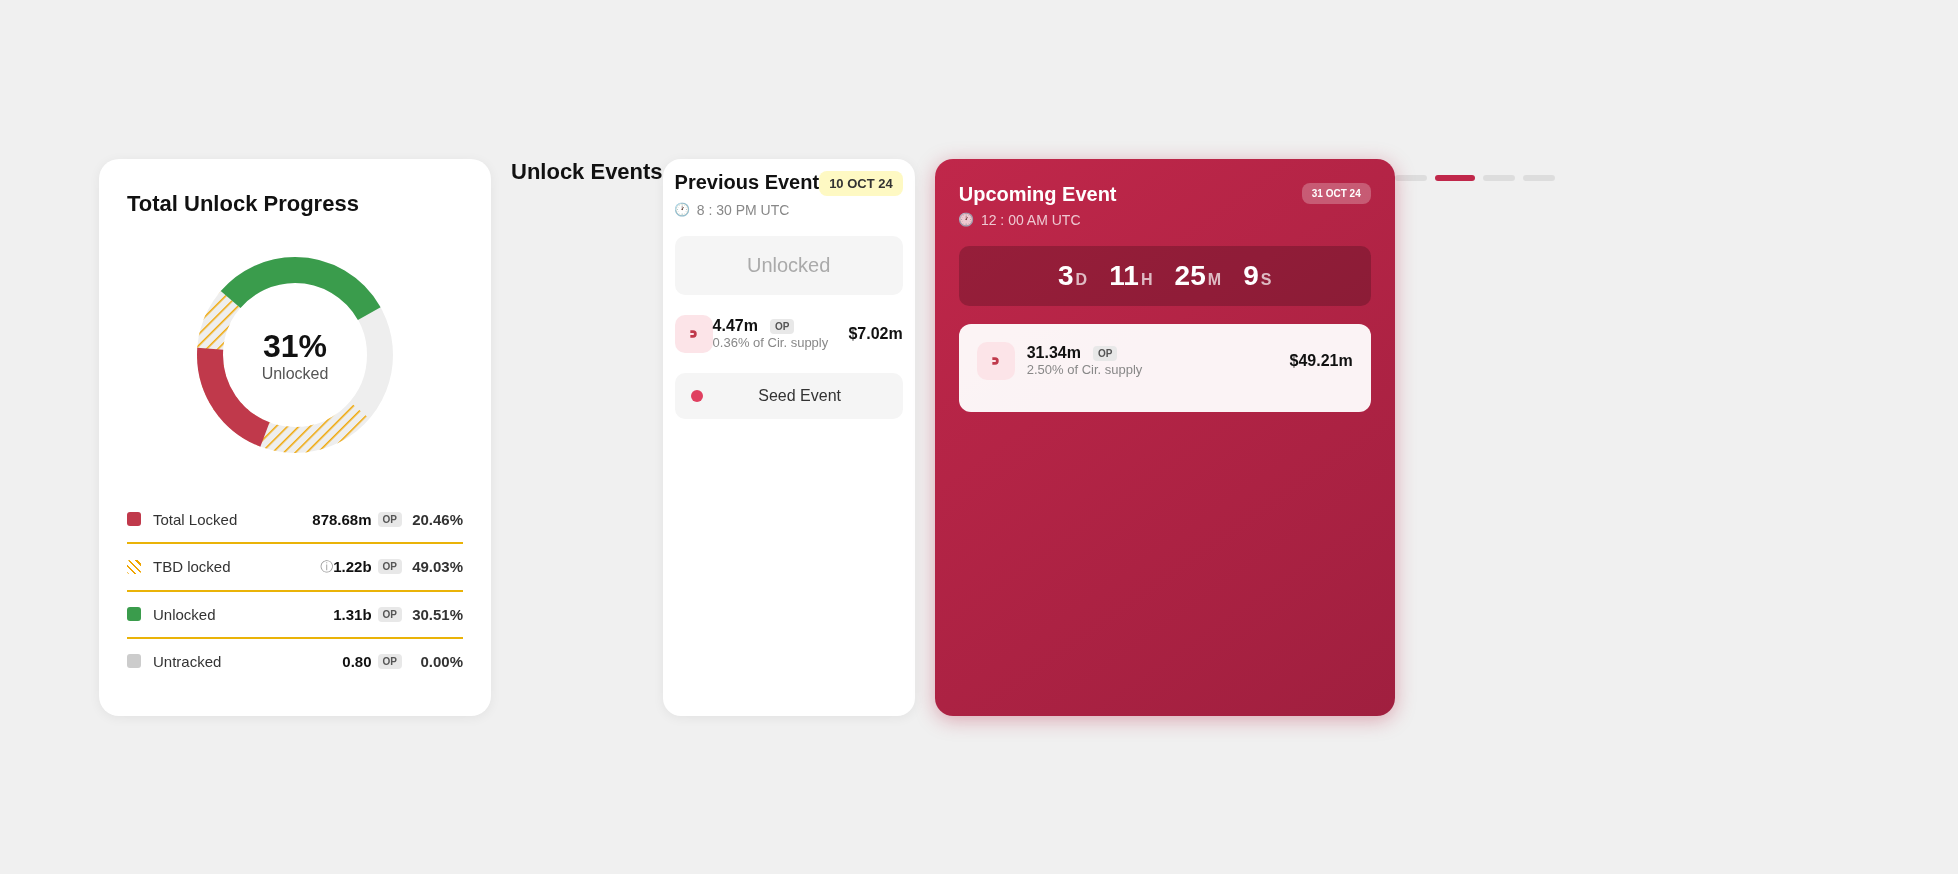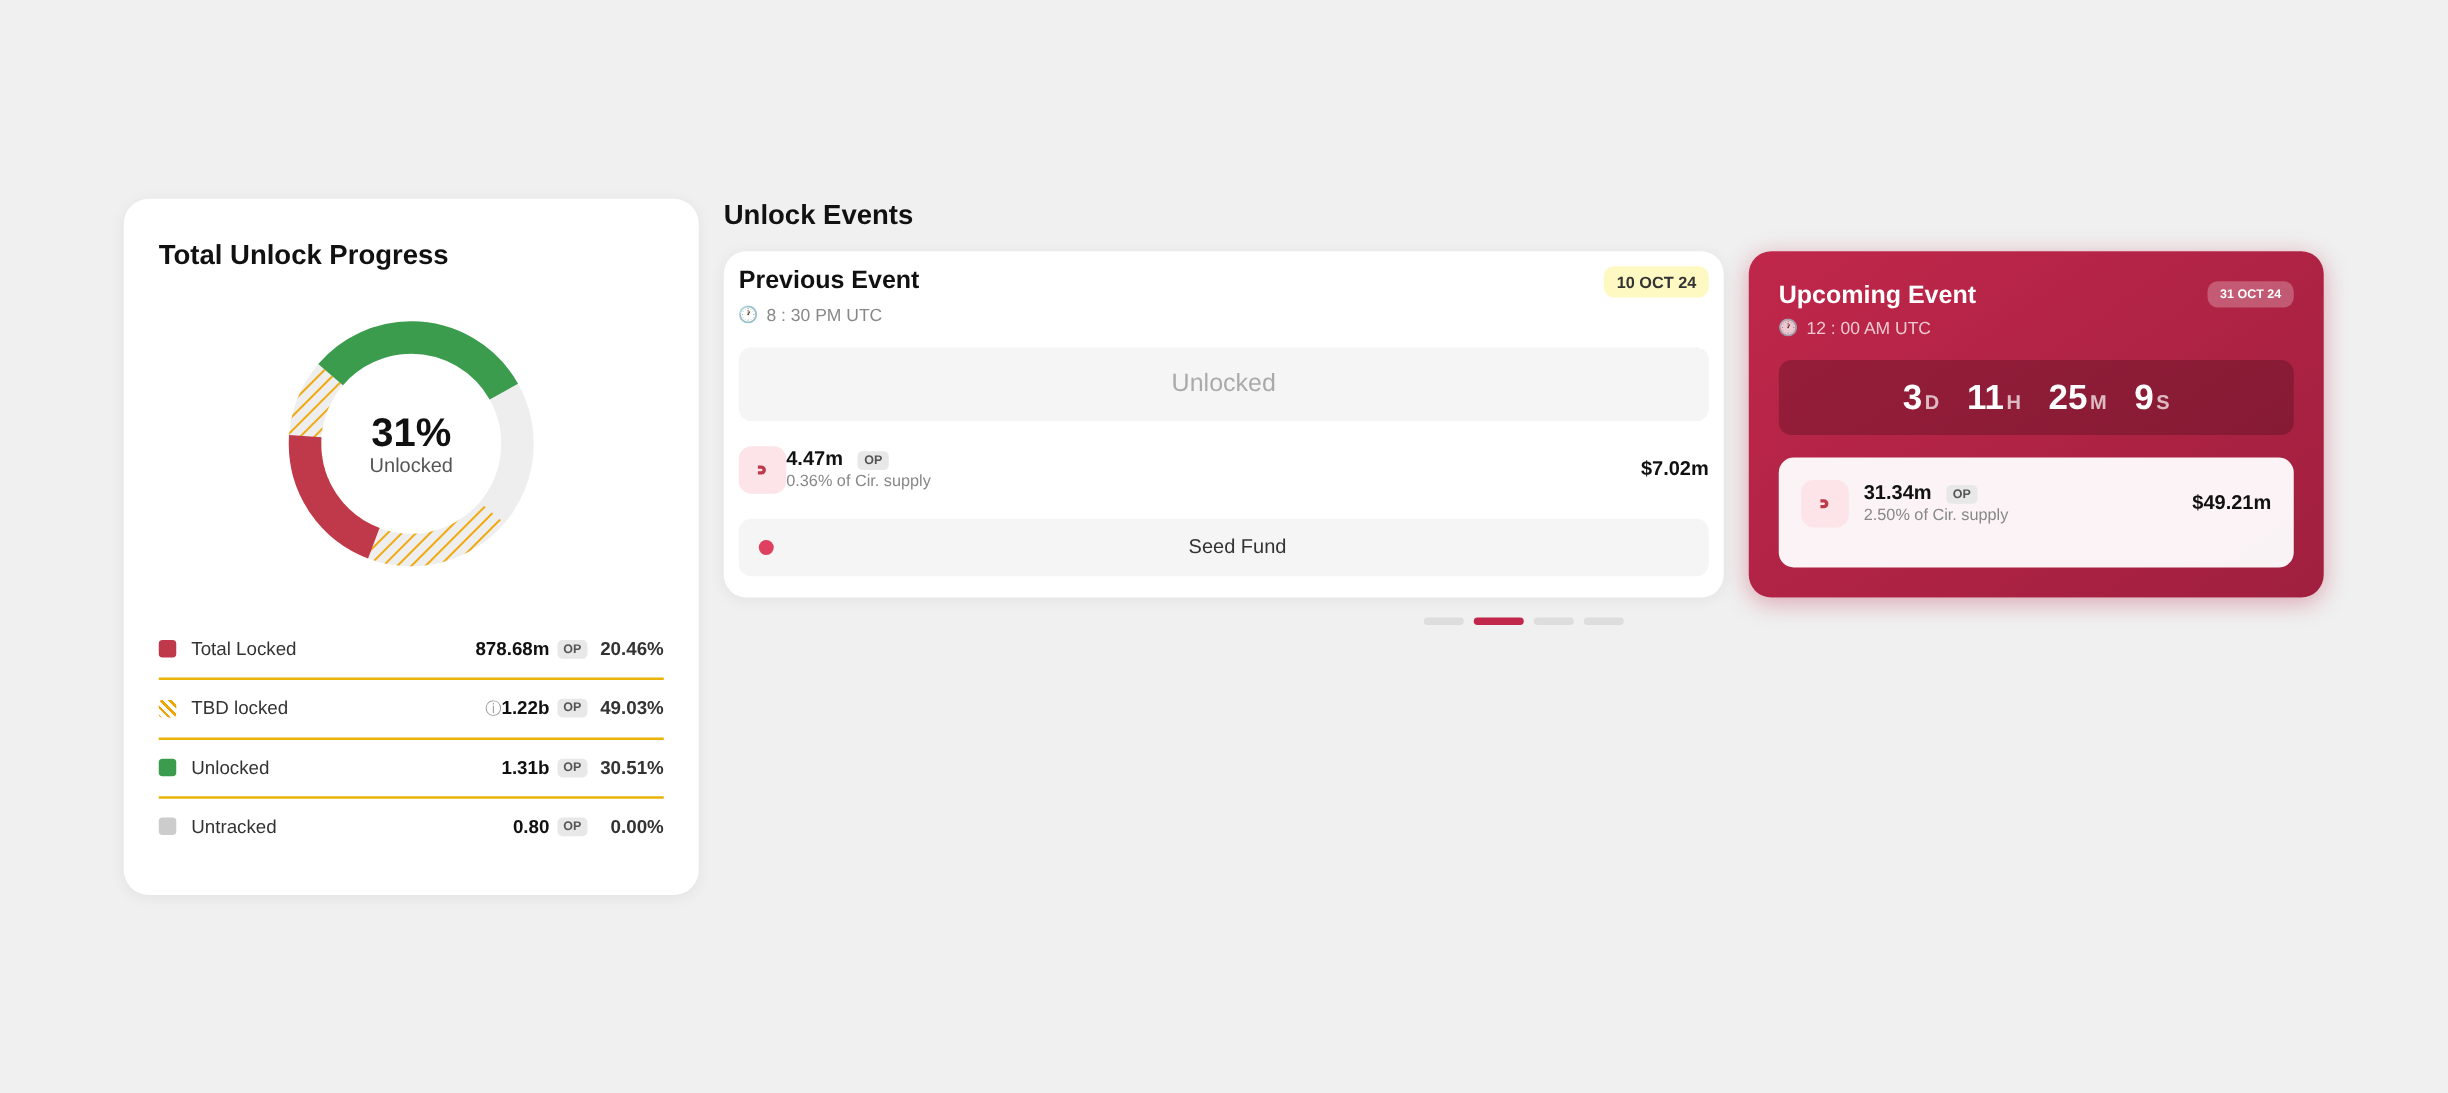--- a/index.html
+++ b/index.html
@@ -17,21 +17,21 @@
       gap: 20px;
       width: 1760px;
       max-width: 100%;
     }
 
     
     .left-card {
       background: #fff;
       border-radius: 20px;
       padding: 32px 28px;
-      width: 460px;
+      width: 392px;
       flex-shrink: 0;
       box-shadow: 0 2px 12px rgba(0,0,0,0.06);
     }
     .left-card-title {
       font-size: 22px;
       font-weight: 700;
       color: #111;
       margin-bottom: 28px;
     }
 
@@ -132,21 +132,21 @@
       font-weight: 600;
       color: #333;
       min-width: 55px;
       text-align: right;
     }
 
     
     .middle-section {
       flex: 1;
       display: flex;
-      flex-direction: column;
+      flex-direction: row;
       gap: 0;
     }
     .unlock-events-title {
       font-size: 22px;
       font-weight: 700;
       color: #111;
       margin-bottom: 16px;
     }
     .events-row {
       display: flex;
@@ -520,21 +520,21 @@
               <span class="token-amount">4.47m</span>
               <span class="op-badge">OP</span>
             </div>
             <div class="token-sub">0.36% of Cir. supply</div>
           </div>
           <div class="token-usd">$7.02m</div>
         </div>
 
         <div class="allocation-row">
           <div class="alloc-dot"></div>
-          <div class="alloc-label">Seed Fund</div>
+          <div class="alloc-label">Seed Event</div>
         </div>
       </div>
 
       <div class="upcoming-card">
         <div class="upcoming-header">
           <div class="upcoming-title">Upcoming Event</div>
           <div class="upcoming-date-badge">31 OCT 24</div>
         </div>
         <div class="upcoming-time">
           <span class="clock-icon">🕐</span>

